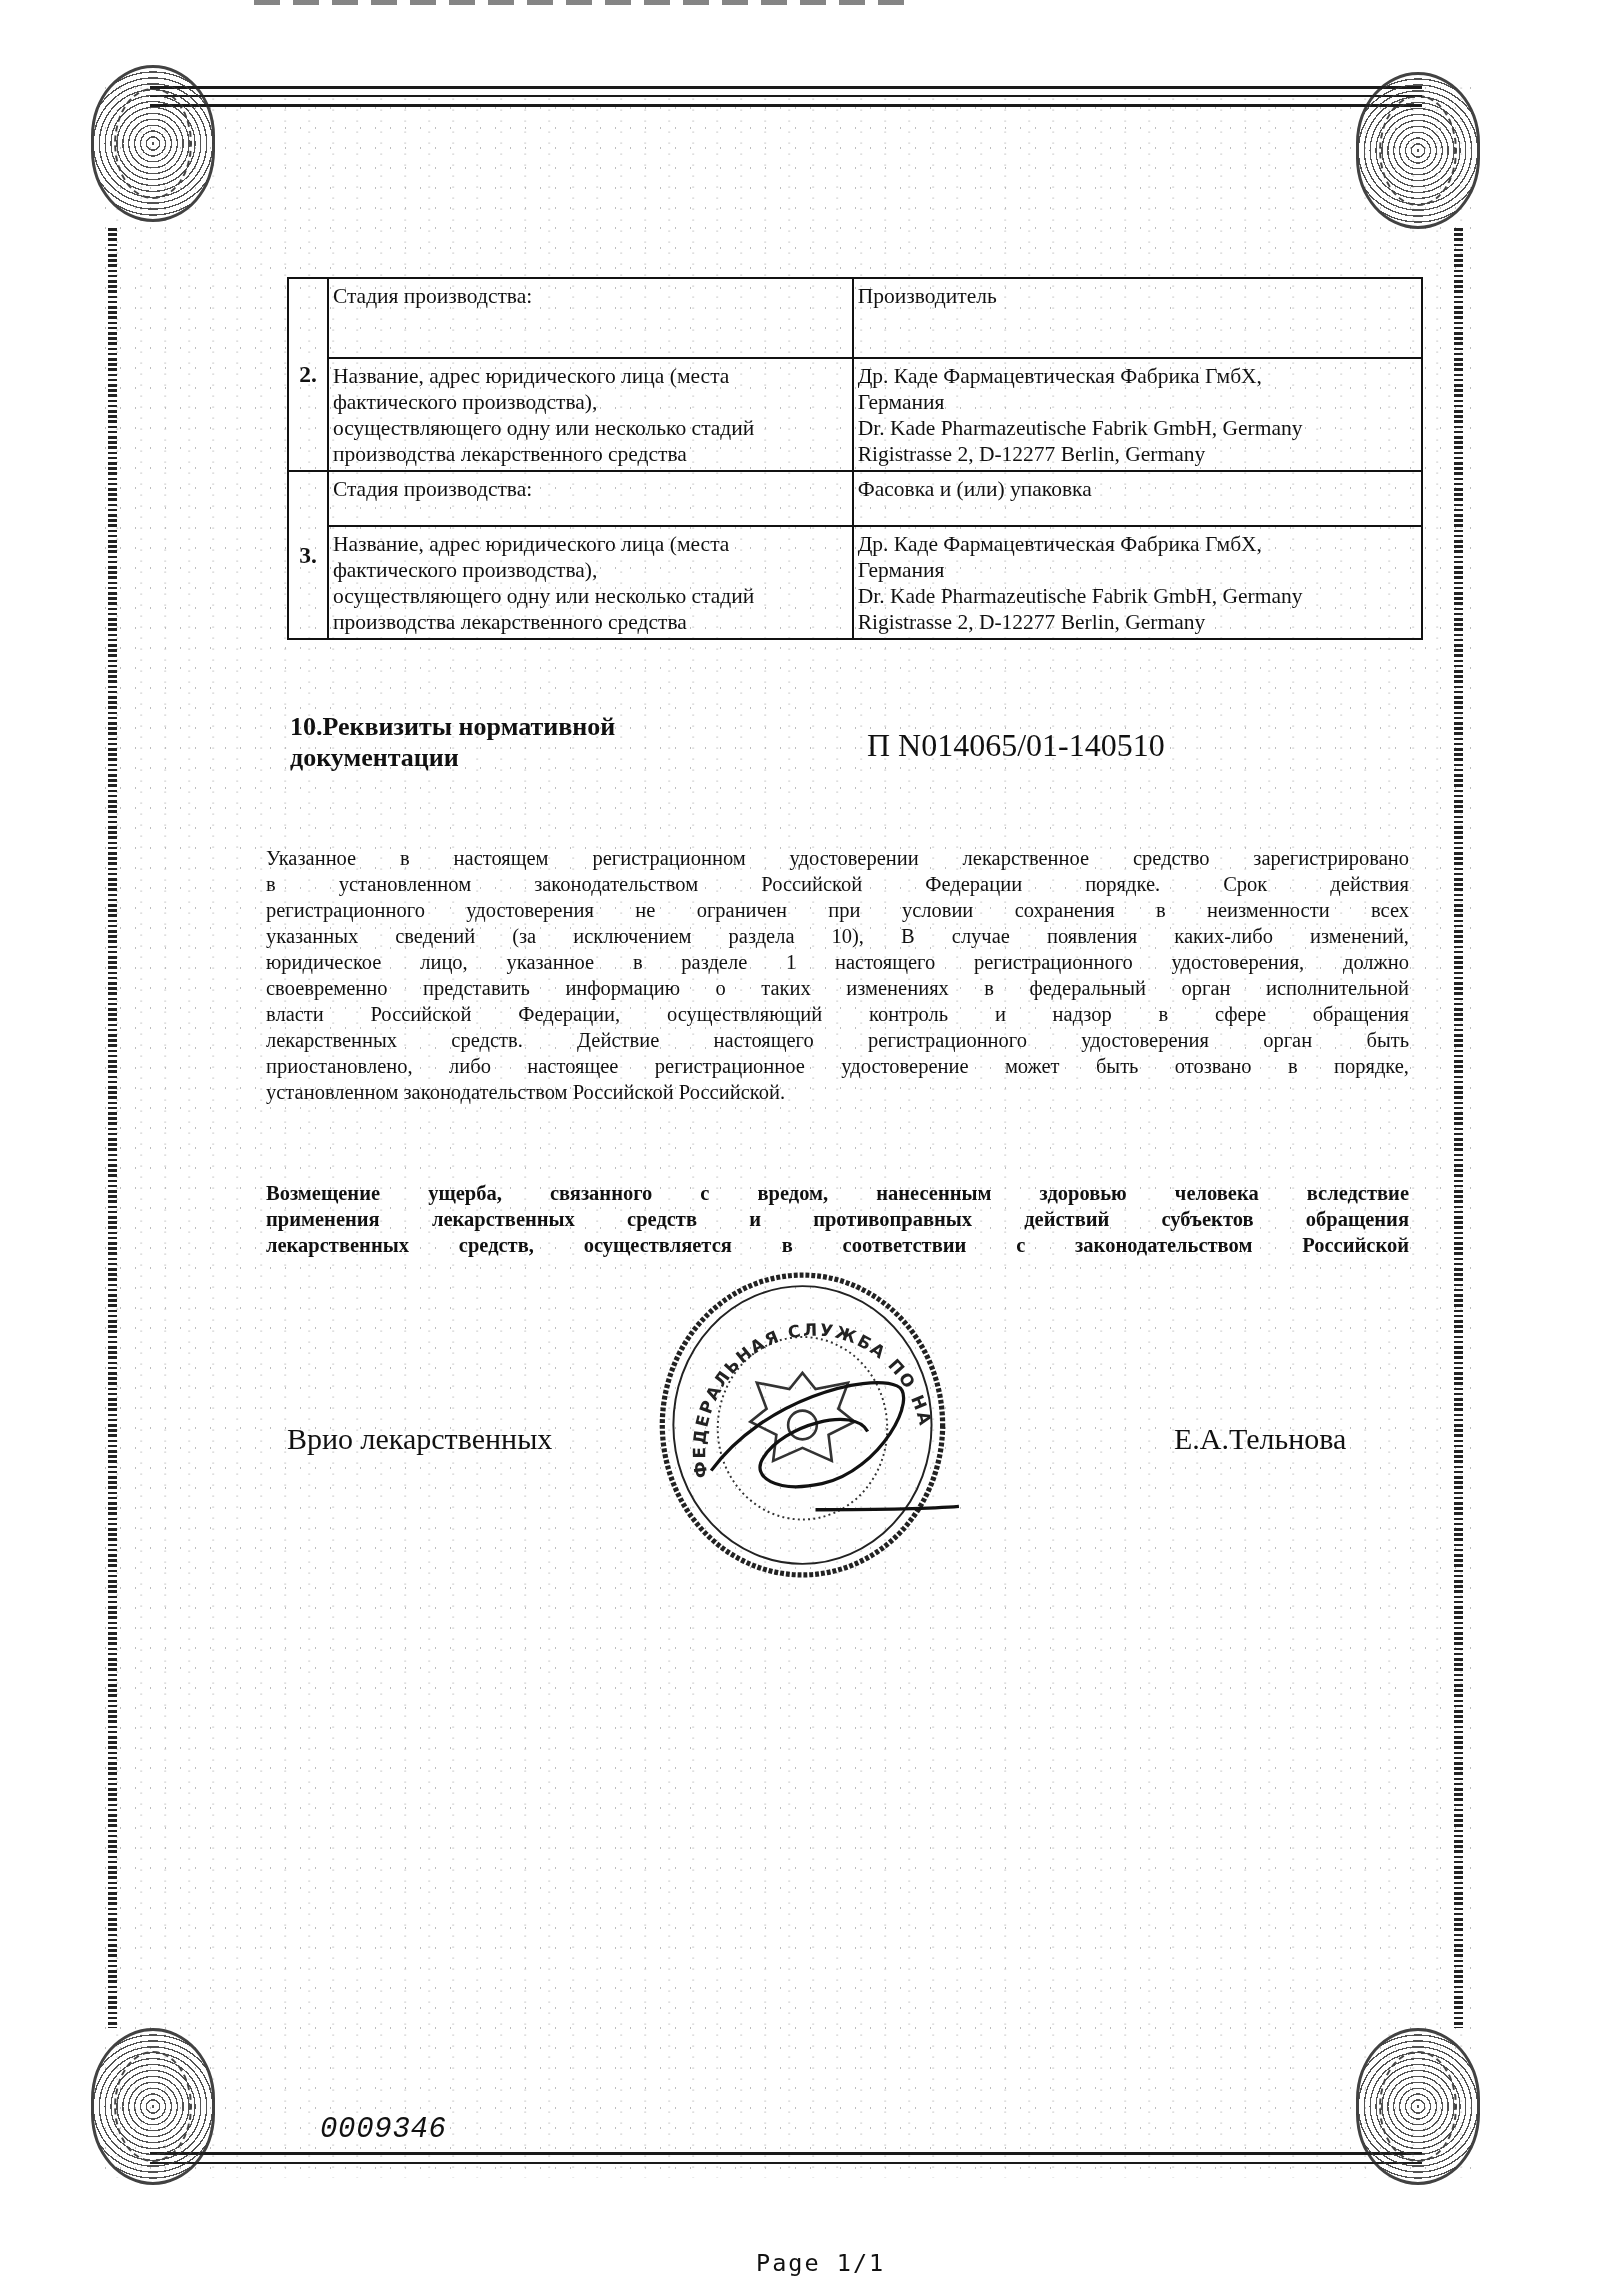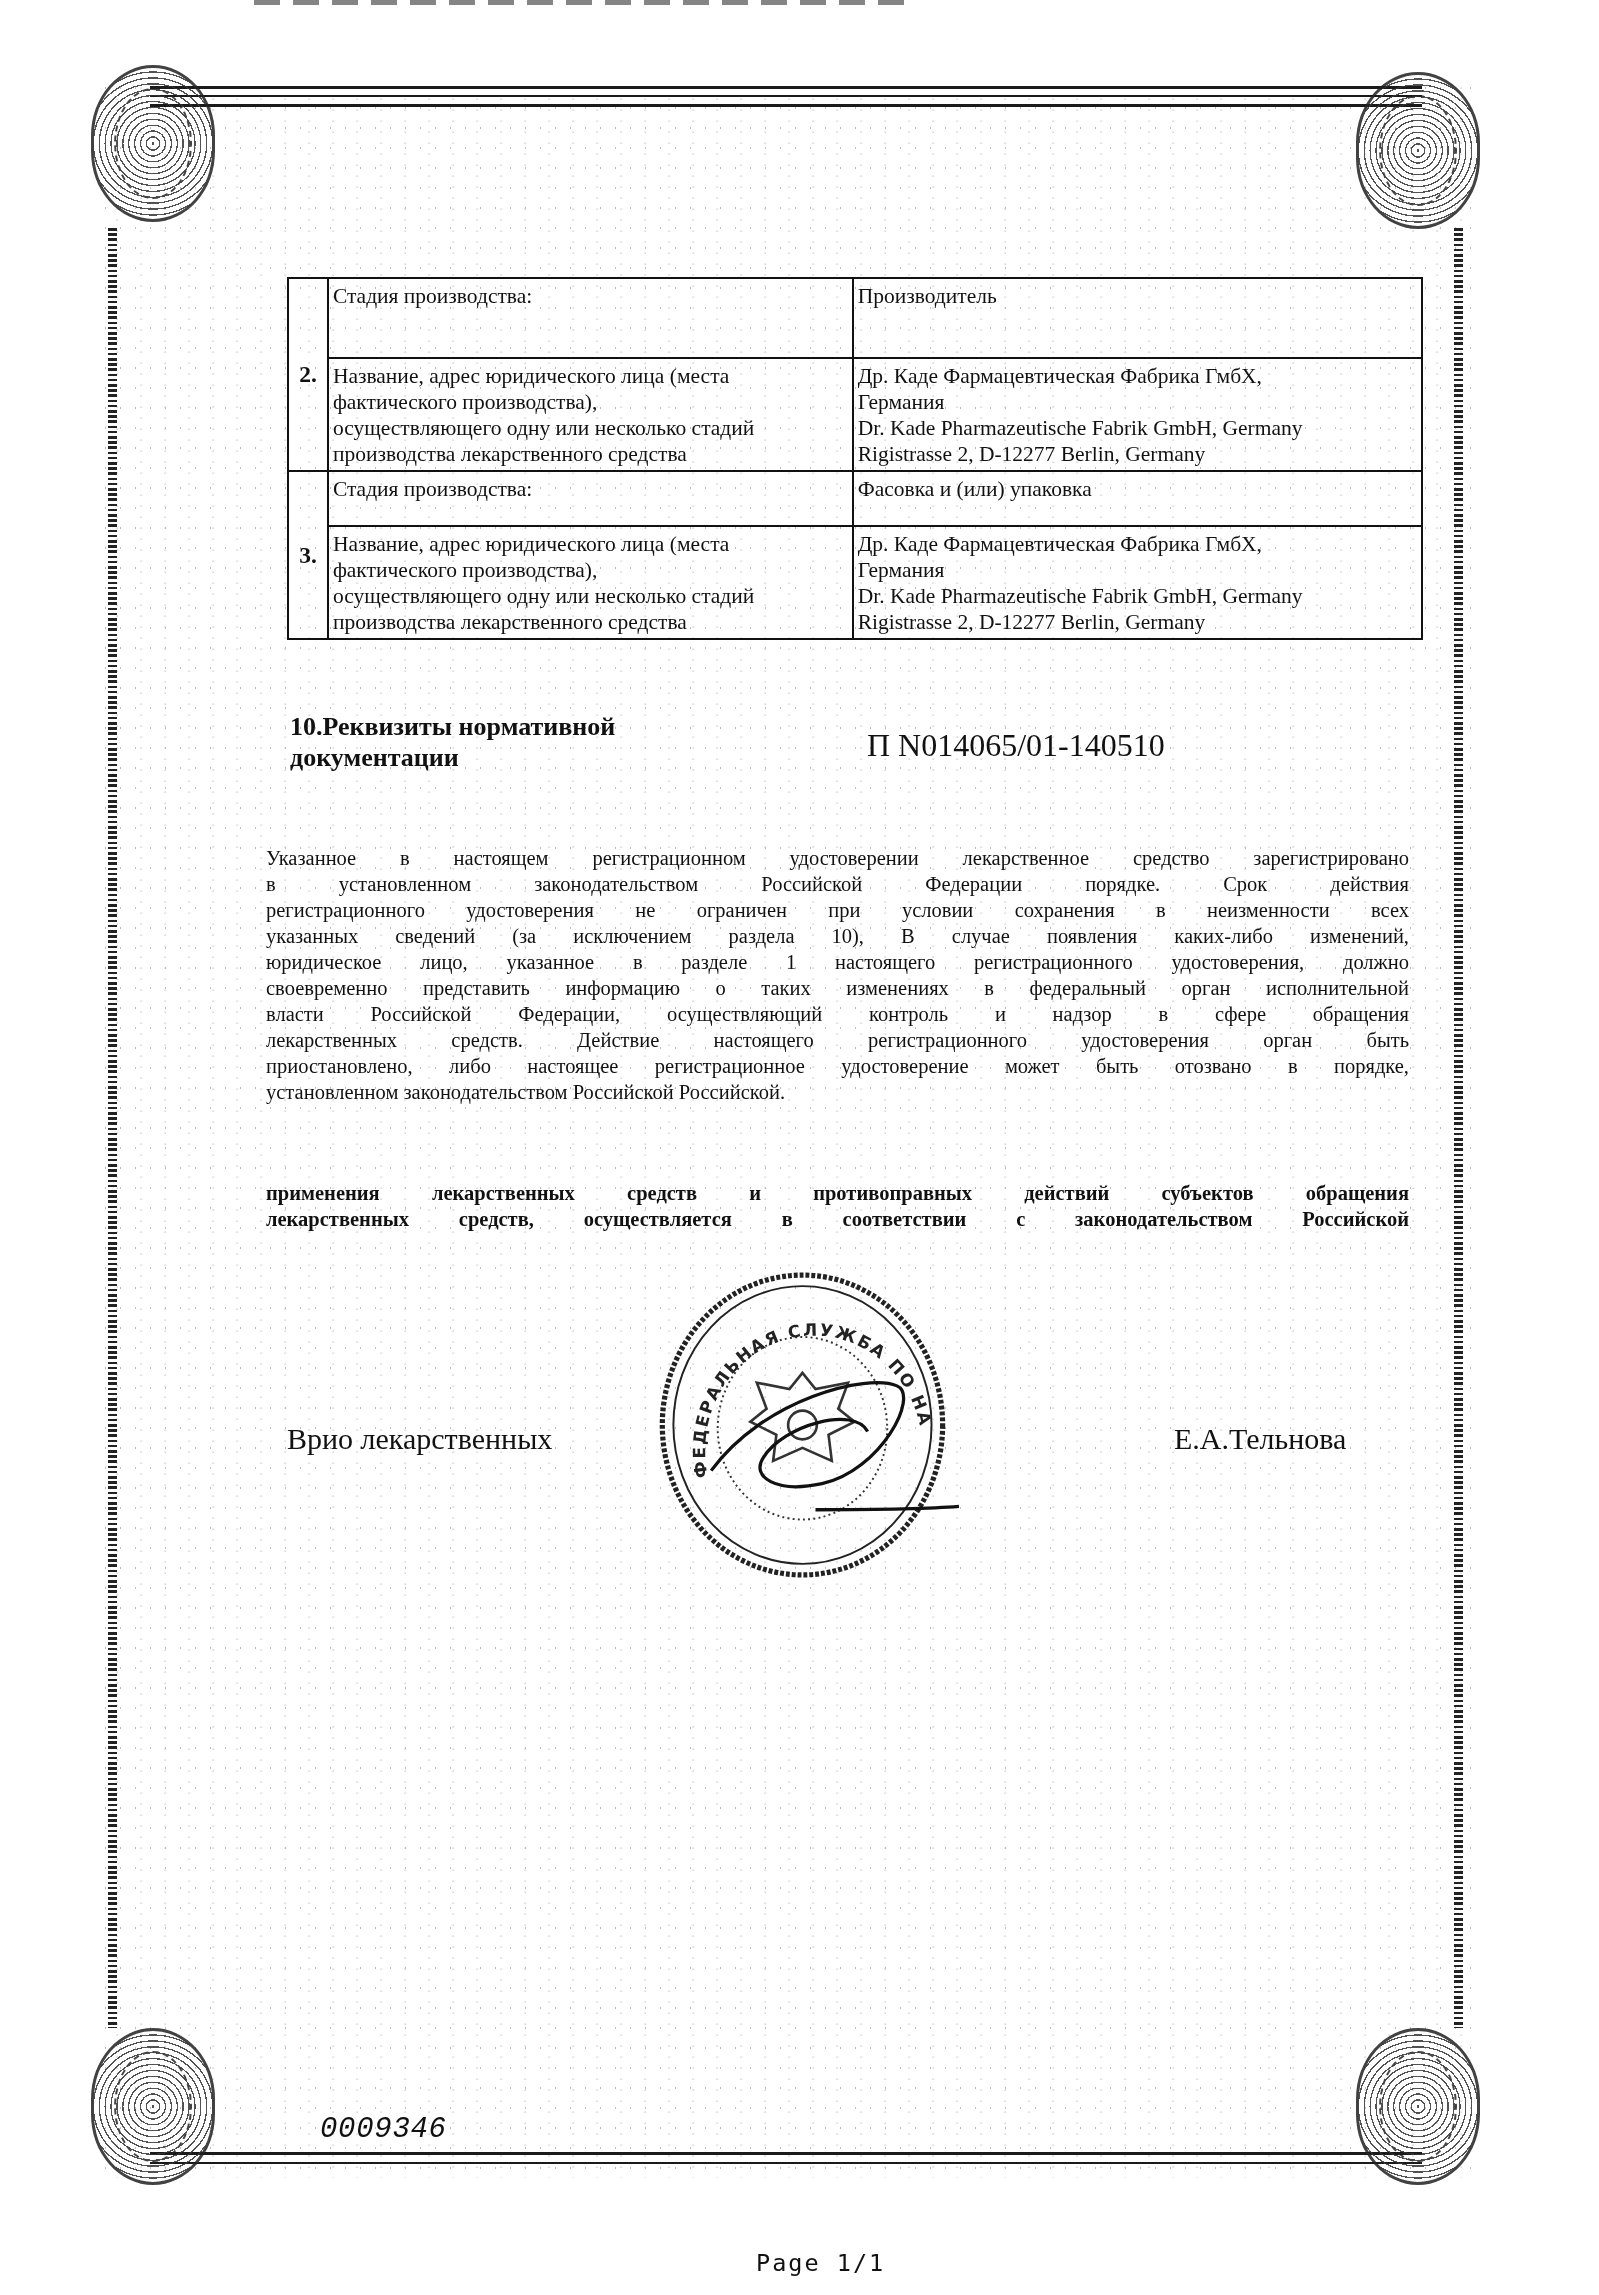--- a/index.html
+++ b/index.html
@@ -140,20 +140,21 @@
   <span class="ln">указанных сведений (за исключением раздела 10), В случае появления каких-либо изменений,</span>
   <span class="ln">юридическое лицо, указанное в разделе 1 настоящего регистрационного удостоверения, должно</span>
   <span class="ln">своевременно представить информацию о таких изменениях в федеральный орган исполнительной</span>
   <span class="ln">власти Российской Федерации, осуществляющий контроль и надзор в сфере обращения</span>
   <span class="ln">лекарственных средств. Действие настоящего регистрационного удостоверения орган быть</span>
   <span class="ln">приостановлено, либо настоящее регистрационное удостоверение может быть отозвано в порядке,</span>
   <span class="ln last">установленном законодательством Российской Российской.</span>
 </div>
 
 <div class="para p2">
+  <span class="ln">Возмещение ущерба, связанного с вредом, нанесенным здоровью человека вследствие</span>
   <span class="ln">применения лекарственных средств и противоправных действий субъектов обращения</span>
   <span class="ln">лекарственных средств, осуществляется в соответствии с законодательством Российской</span>
 </div>
 
 <svg class="seal" viewBox="0 0 520 500">
   <defs>
     <path id="sealArcOuter" d="M 95 330 A 165 175 0 1 1 420 250"></path>
   </defs>
   <ellipse cx="240" cy="250" rx="215" ry="230" fill="none" stroke="#222" stroke-width="8" stroke-dasharray="6 3"></ellipse>
   <ellipse cx="240" cy="250" rx="198" ry="213" fill="none" stroke="#222" stroke-width="3"></ellipse>

